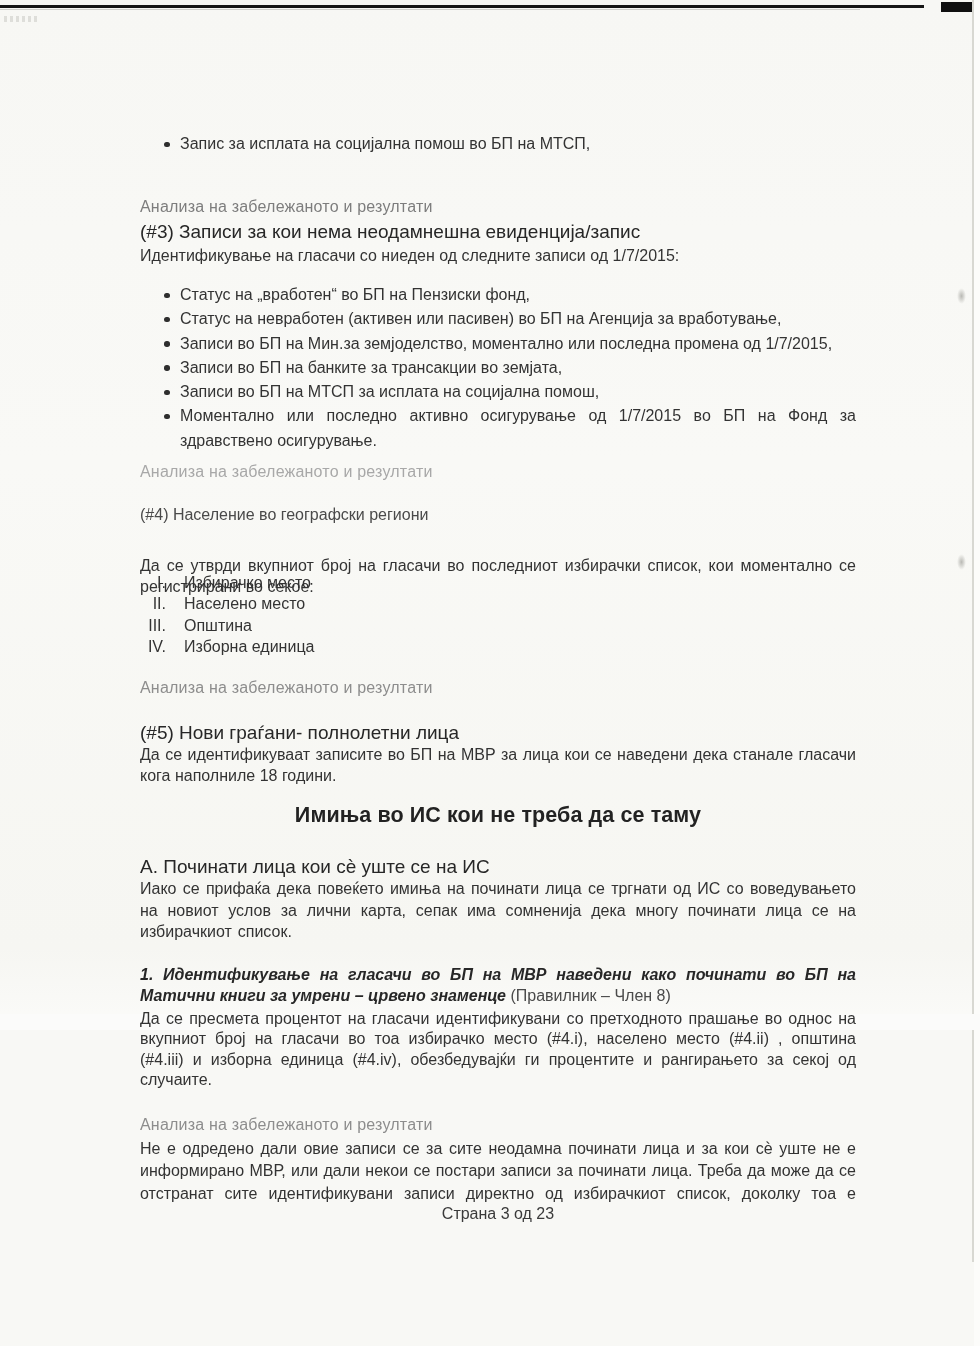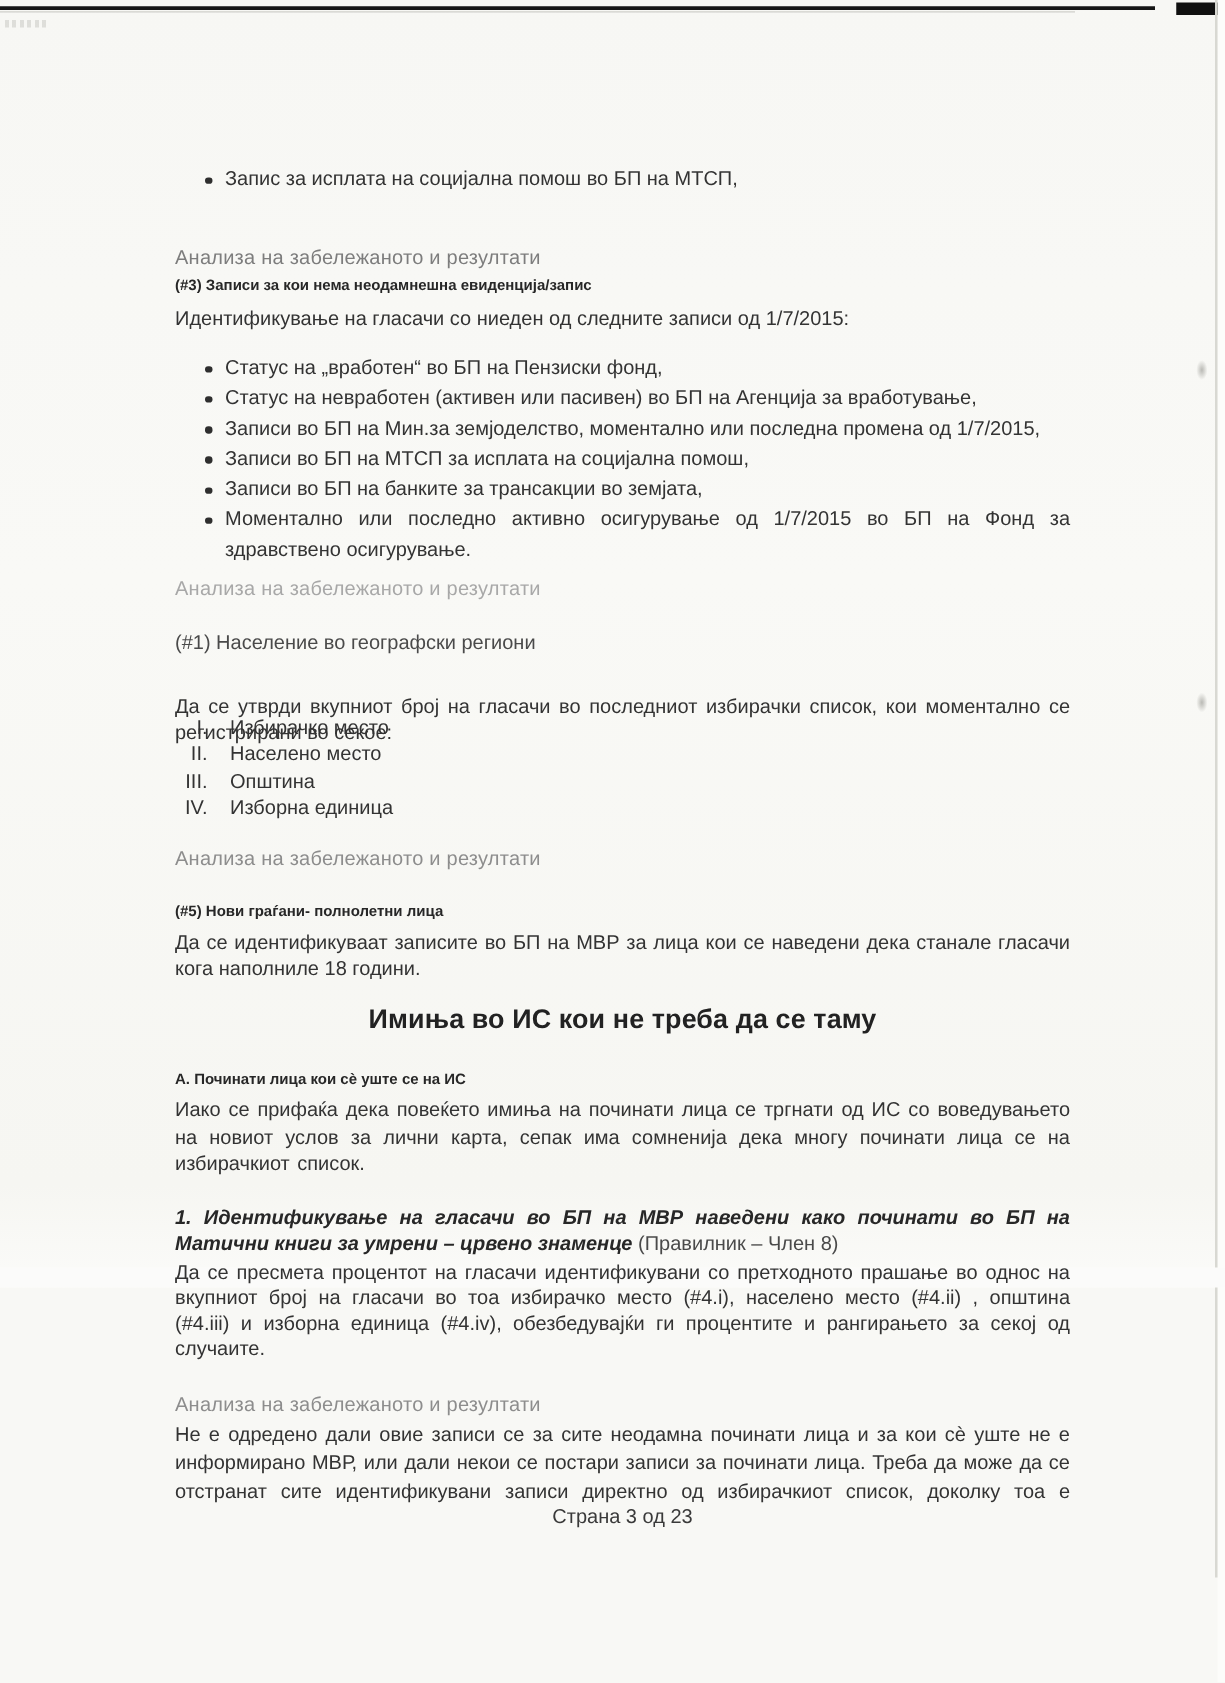--- a/index.html
+++ b/index.html
@@ -41,21 +41,21 @@
 
   
   .content { position: absolute; left: 140px; top: 0; width: 716px; height: 100%; }
   .block { position: absolute; left: 0; width: 100%; }
 
   .body-text { font-size: 16px; line-height: 21px; color: var(--text); }
   .justified { text-align: justify; }
   .analysis { font-size: 16px; color: var(--muted); letter-spacing: .2px; }
   .analysis.first { color: #7d7d7d; }
   .analysis.faded { color: var(--muted-faded); }
-  .h-bold { font-size: 12px; font-weight: bold; color: var(--heading); }
+  .h-bold { font-size: 19px; font-weight: normal; color: var(--heading); }
   .h-regular { font-size: 16px; color: #4a4a4a; }
 
   ul.bullets { list-style: none; margin: 0; padding: 0; }
   ul.bullets li { position: relative; padding-left: 40px; font-size: 16px; line-height: 24.3px; }
   ul.bullets li::before { content: ""; position: absolute; left: 24px; top: 9.5px;
     width: 5.5px; height: 5.5px; border-radius: 50%; background: #2e2e2e; }
   ul.bullets.tight li { line-height: 24.8px; }
   ul.bullets li.justify-item { text-align: justify; }
 
   .roman-row { display: flex; font-size: 16px; line-height: 21.3px; }
@@ -113,28 +113,28 @@
 
     <div class="analysis first block pos-a1">Анализа на забележаното и резултати</div>
 
     <div class="h-bold block pos-s3h">(#3) Записи за кои нема неодамнешна евиденција/запис</div>
     <div class="body-text block pos-s3i">Идентификување на гласачи со ниеден од следните записи од 1/7/2015:</div>
 
     <ul class="bullets block pos-s3b">
       <li>Статус на „вработен“ во БП на Пензиски фонд,</li>
       <li>Статус на невработен (активен или пасивен) во БП на Агенција за вработување,</li>
       <li>Записи во БП на Мин.за земјоделство, моментално или последна промена од 1/7/2015,</li>
+      <li>Записи во БП на банките за трансакции во земјата,</li>
       <li>Записи во БП на МТСП за исплата на социјална помош,</li>
-      <li>Записи во БП на банките за трансакции во земјата,</li>
       <li class="justify-item">Моментално или последно активно осигурување од 1/7/2015 во БП на Фонд за здравствено осигурување.</li>
     </ul>
 
     <div class="analysis faded block pos-a2">Анализа на забележаното и резултати</div>
 
-    <div class="h-regular block pos-s4h">(#1) Население во географски региони</div>
+    <div class="h-regular block pos-s4h">(#4) Население во географски региони</div>
     <div class="body-text justified block pos-s4i">Да се утврди вкупниот број на гласачи во последниот избирачки список, кои моментално се регистрирани во секое:</div>
 
     <div class="block pos-roman">
       <div class="roman-row">
         <span class="roman-num">I.</span>
         <span class="roman-label">Избирачко место</span>
       </div>
       <div class="roman-row">
         <span class="roman-num">II.</span>
         <span class="roman-label">Населено место</span>

